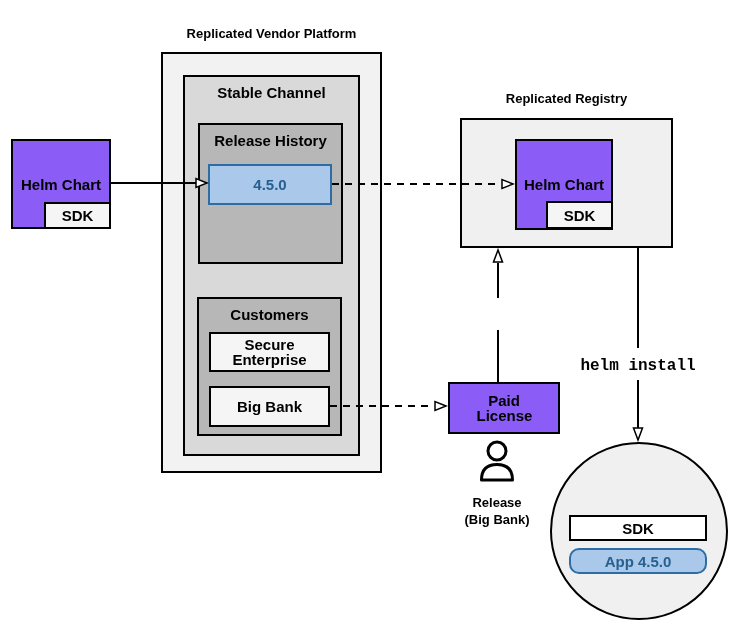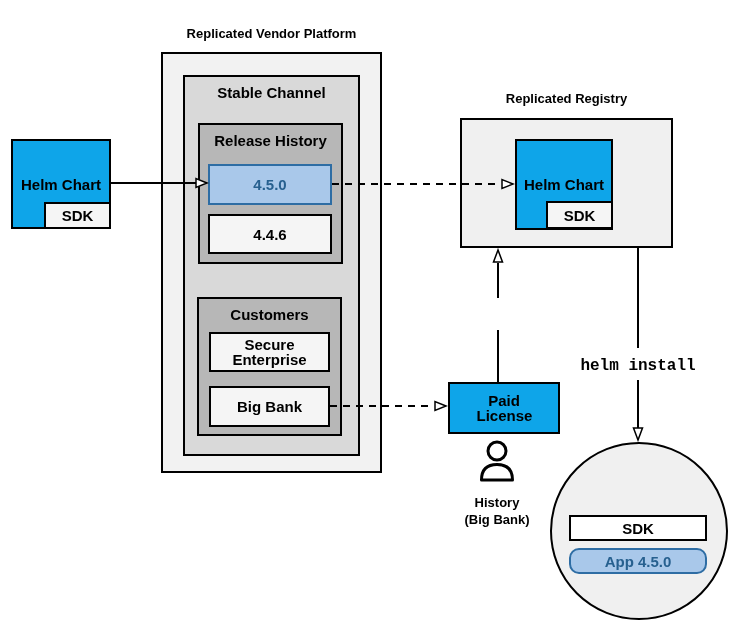--- a/index.html
+++ b/index.html
@@ -9,21 +9,21 @@
   }
   .box { position:absolute; border:2px solid #000; box-sizing:border-box; }
   .lbl { font-weight:bold; font-size:15px; color:#000; line-height:15px; }
   .ext-title { position:absolute; text-align:center; font-weight:bold; font-size:13px; color:#000; }
   .box-title { position:absolute; left:0; right:0; top:8px; text-align:center; }
   .centered { display:flex; align-items:center; justify-content:center; text-align:center; }
   .fill-platform { background:#f2f2f2; }
   .fill-channel  { background:#d9d9d9; }
   .fill-dark     { background:#b7b7b7; }
   .fill-item     { background:#f5f5f5; }
-  .fill-gray     { background:#0ea5e9; }
+  .fill-gray     { background:#8b5cf6; }
   .fill-registry { background:#f0f0f0; }
   .fill-white    { background:#ffffff; }
   .blue-box { background:#a9c8ea; border-color:#2e6da4; }
   .blue-box .lbl, .blue-text { color:#27608f; }
   .mono {
     position:absolute; font-family:"Liberation Mono","DejaVu Sans Mono",monospace;
     font-weight:bold; font-size:16px; color:#000; text-align:center; white-space:nowrap;
   }
   .circle { border-radius:50%; }
   svg.overlay { position:absolute; left:0; top:0; pointer-events:none; }
@@ -42,23 +42,20 @@
   </div>
 
   <div class="box fill-dark" style="left:198px; top:113px; width:145px; height:141px;">
     <div class="lbl box-title">Release History</div>
   </div>
 
   <div class="box blue-box centered" style="left:208px; top:154px; width:124px; height:41px;">
     <span class="lbl">4.5.0</span>
   </div>
 
-  <div class="box fill-item centered" style="left:208px; top:204px; width:124px; height:40px;">
-    <span class="lbl">4.4.6</span>
-  </div>
 
   <div class="box fill-dark" style="left:197px; top:287px; width:145px; height:139px;">
     <div class="lbl box-title">Customers</div>
   </div>
 
   <div class="box fill-item centered" style="left:209px; top:322px; width:121px; height:40px;">
     <span class="lbl" style="width:75px;">Secure Enterprise</span>
   </div>
 
   <div class="box fill-item centered" style="left:209px; top:376px; width:121px; height:41px;">
@@ -80,21 +77,21 @@
     <span class="lbl">Helm Chart</span>
   </div>
   <div class="box fill-item centered" style="left:546px; top:191px; width:67px; height:28px;">
     <span class="lbl">SDK</span>
   </div>
 
   <div class="box fill-gray centered" style="left:448px; top:372px; width:112px; height:52px;">
     <span class="lbl" style="width:55px;">Paid License</span>
   </div>
 
-  <div class="ext-title" style="left:432px; top:485px; width:130px;">History</div>
+  <div class="ext-title" style="left:432px; top:485px; width:130px;">Release</div>
   <div class="ext-title" style="left:432px; top:502px; width:130px;">(Big Bank)</div>
 
   <div class="mono" style="left:563px; top:347px; width:150px;">helm install</div>
 
   <div class="box fill-registry circle" style="left:550px; top:432px; width:178px; height:178px;"></div>
   <div class="box fill-white centered" style="left:569px; top:505px; width:138px; height:26px;">
     <span class="lbl">SDK</span>
   </div>
   <div class="box blue-box centered" style="left:569px; top:538px; width:138px; height:26px;border-radius:10px;">
     <span class="lbl">App 4.5.0</span>

